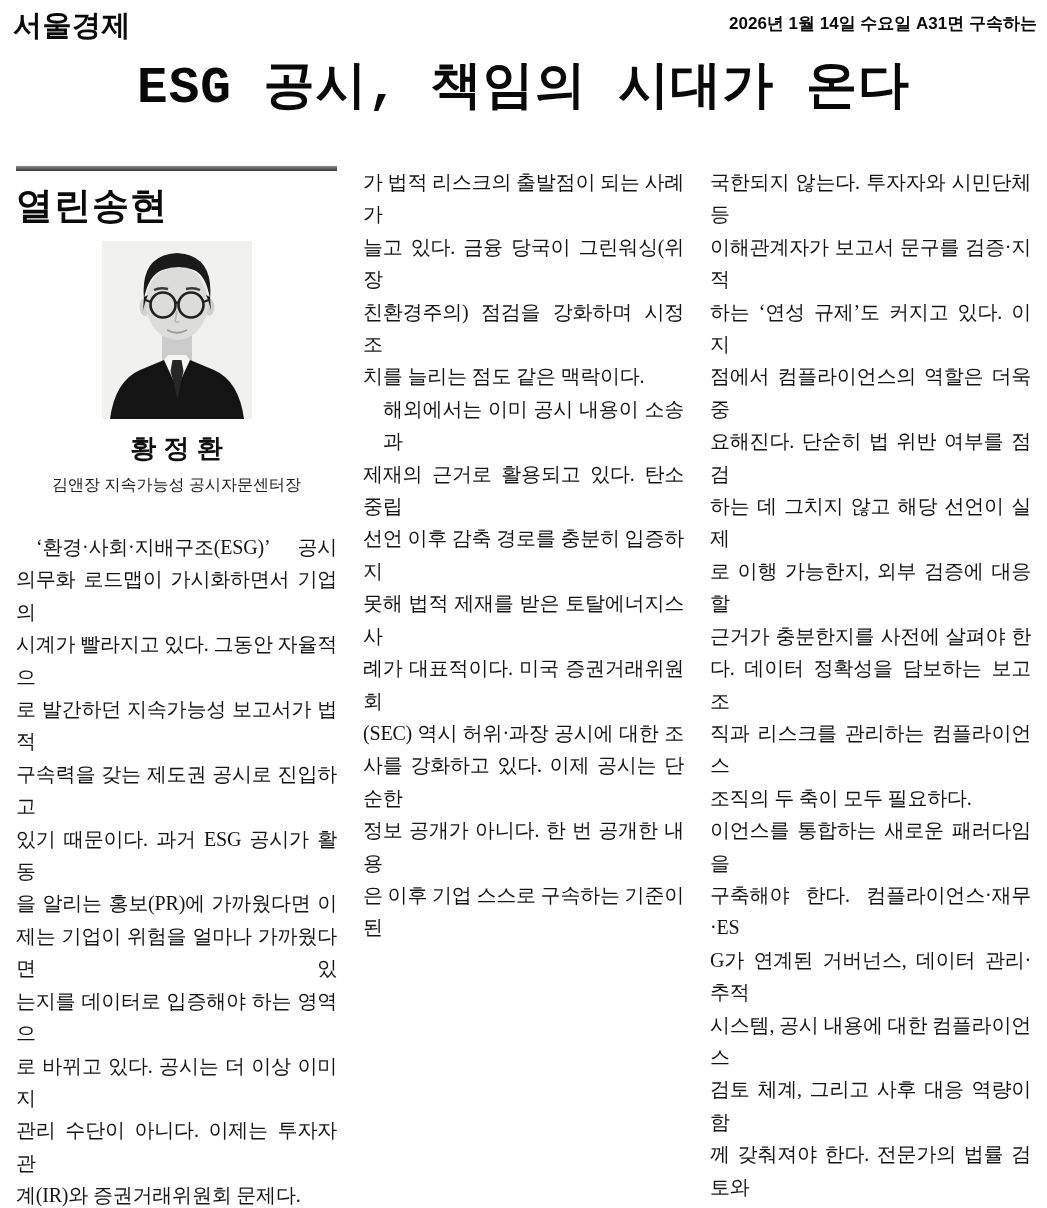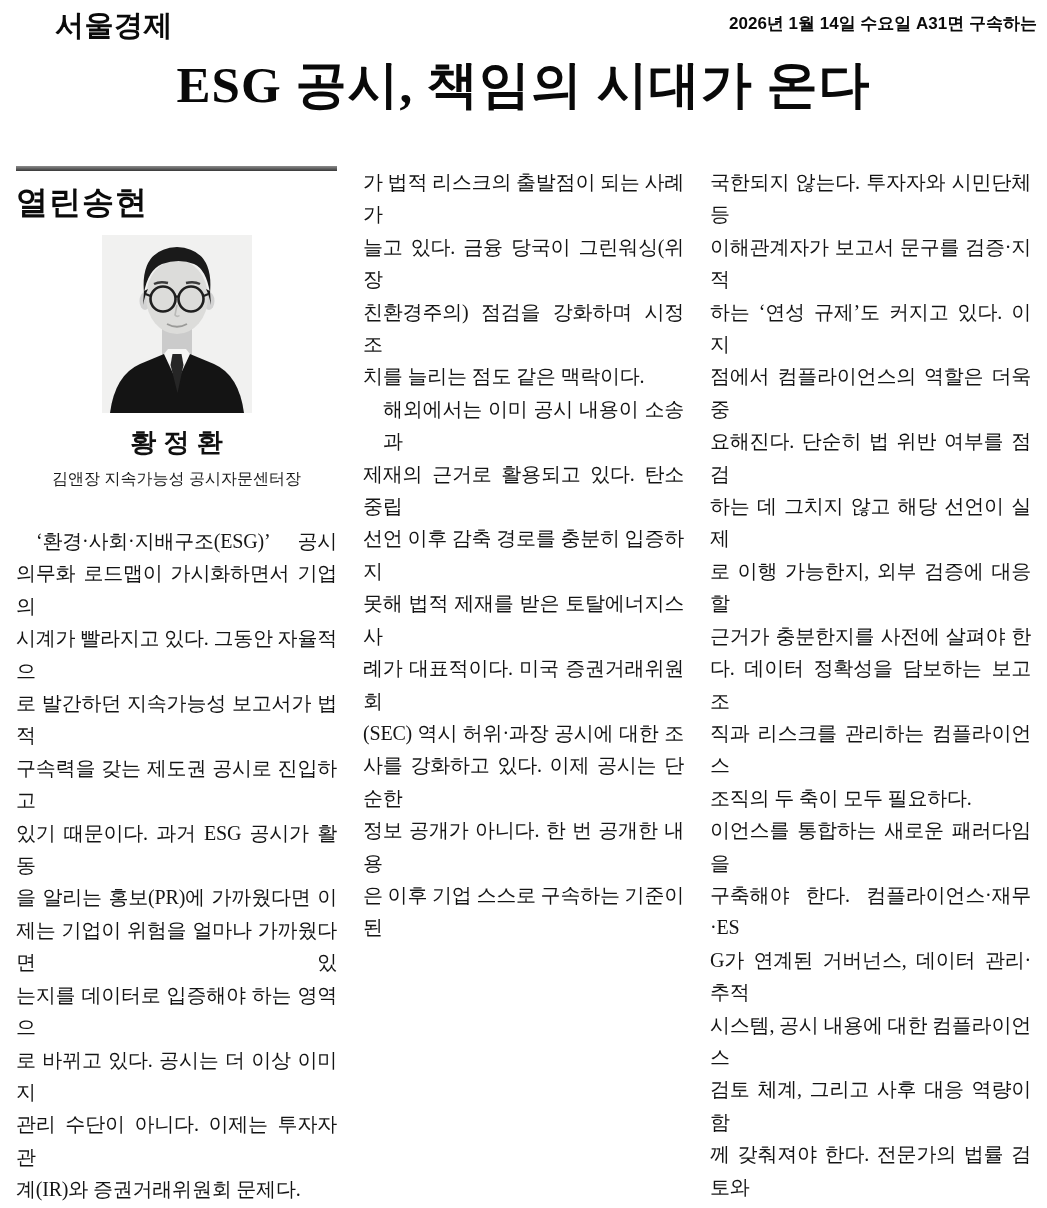--- a/index.html
+++ b/index.html
@@ -9,29 +9,28 @@
     overflow: hidden; position: relative;
     color: #121212;
     font-family: "Liberation Serif", serif;
   }
 
   
   .page-header {
     display: flex; justify-content: space-between; align-items: flex-start;
     padding: 6px 10px 0 13px;
     font-family: "Liberation Sans", sans-serif;
-    margin-left: 42px;
   }
   .masthead { font-size: 29px; font-weight: 800; letter-spacing: 0.5px; color: #0a0a0a; }
   .dateline { font-size: 17px; font-weight: 700; padding-top: 6px; color: #0a0a0a; }
 
   
   .headline {
     text-align: center;
-    font-family: Liberation Serif, serif;
+    font-family: Liberation Mono, monospace;
     font-size: 51px; font-weight: 700;
     letter-spacing: 1px;
     margin-top: 5px;
     color: #090909;
   }
 
   
   .columns {
     display: grid;
     grid-template-columns: repeat(3, 1fr);
@@ -41,21 +40,21 @@
   }
 
   
   .colhead-rule {
     height: 5px;
     background: linear-gradient(180deg, #8c8c8c, #383838);
     margin-bottom: 10px;
   }
   .series-title {
     font-family: "Liberation Sans", sans-serif;
-    font-size: 32px; font-weight: 800; letter-spacing: 1px;
+    font-size: 37px; font-weight: 800; letter-spacing: 1px;
     color: #0b0b0b;
   }
   .portrait-wrap { display: flex; justify-content: center; margin: 10px 0 6px; }
   .author-name {
     text-align: center;
     font-family: "Liberation Sans", sans-serif;
     font-size: 26px; font-weight: 600; color: #101010;
     margin-top: 12px;
   }
   .author-affil {

